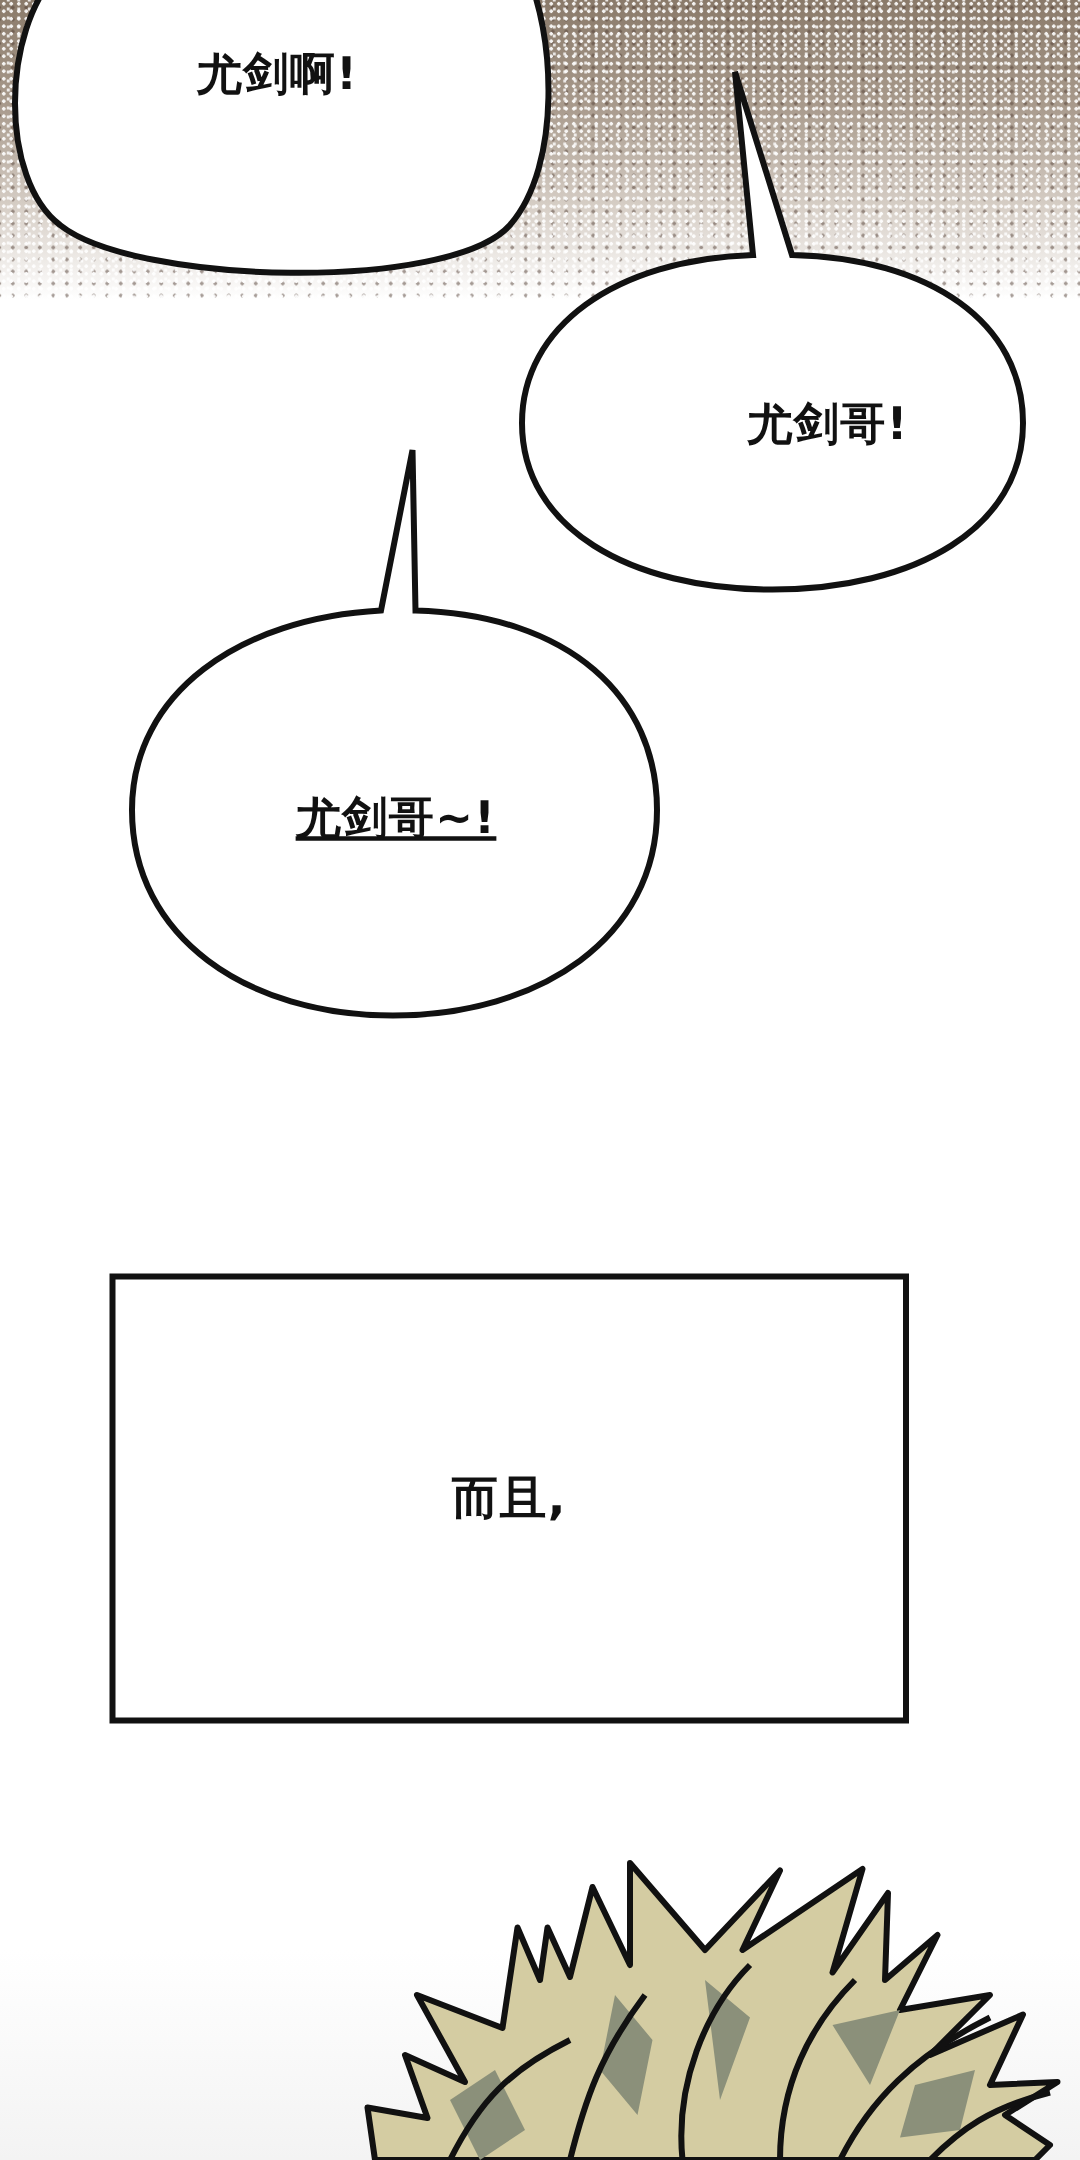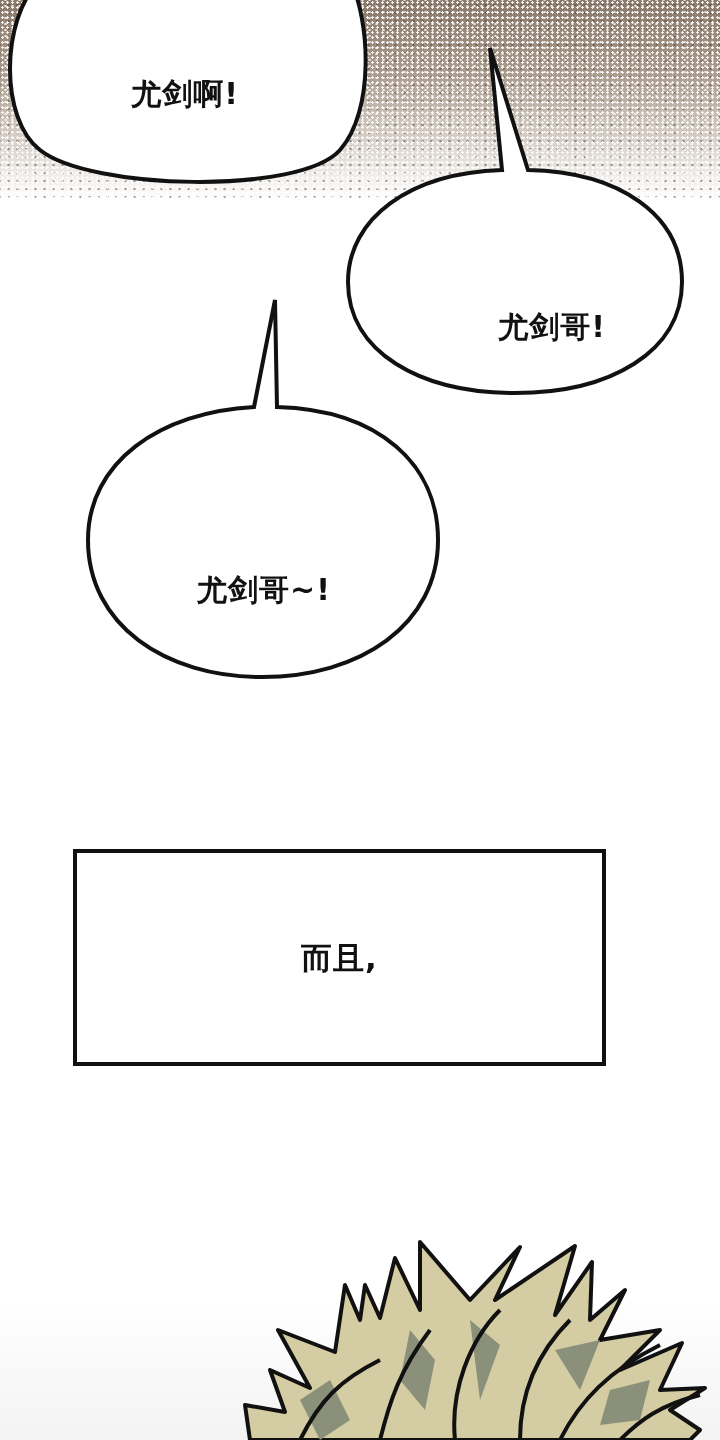--- a/index.html
+++ b/index.html
@@ -21,24 +21,24 @@
       background-size: 5px 5px, 7px 6px, 9px 8px;
       background-position: 0 0, 2px 3px, 4px 1px;
     }
     .bottom-fade {
       position: absolute; left: 0; top: 1300px; width: 720px; height: 140px;
       background: linear-gradient(to bottom, #ffffff 0%, #f3f3f3 100%);
     }
     svg.layer { position: absolute; left: 0; top: 0; }
     .bubble-text {
       position: absolute; font-weight: bold; font-size: 30px; color: #111;
-      white-space: nowrap; transform: translate(-50%, -50%); letter-spacing: 1px; margin-top: 44px;
+      white-space: nowrap; transform: translate(-50%, -50%); letter-spacing: 1px;
     }
     .caption-box {
-      position: absolute; left: 73px; top: 849px; width: 533px; height: 217px;
+      position: absolute; left: 73px; top: 849px; width: 533px; height: 300px;
       border: 4px solid #111; background: #fff; box-sizing: border-box;
       display: flex; flex-direction: column; align-items: center; justify-content: center;
     }
     .caption-line {
       font-weight: bold; font-size: 31px; color: #111; line-height: 46px;
       white-space: nowrap; letter-spacing: 1px;
     }
   </style>
 </head>
 <body>
@@ -79,17 +79,17 @@
     <path fill="none" d="M 380 1440 C 390 1400, 400 1370, 430 1330"></path>
     <path fill="none" d="M 455 1440 C 450 1390, 470 1340, 500 1310"></path>
     <path fill="none" d="M 520 1440 C 520 1390, 540 1350, 570 1320"></path>
     <path fill="none" d="M 560 1440 C 580 1400, 610 1370, 660 1345"></path>
     <path fill="none" d="M 620 1440 C 640 1420, 660 1405, 700 1395"></path>
   </g>
 </svg>
 
 <div class="bubble-text" style="left:185px; top:50px;">尤剑啊!</div>
 <div class="bubble-text" style="left:552px; top:283px;">尤剑哥!</div>
-<div class="bubble-text" style="left:264px; top:546px;">尤剑哥~!</div>
+<div class="bubble-text" style="left:264px; top:546px;text-decoration:underline;">尤剑哥~!</div>
 
 <div class="caption-box">
   <div class="caption-line">而且,</div>
 </div>
 
 </body></html>

